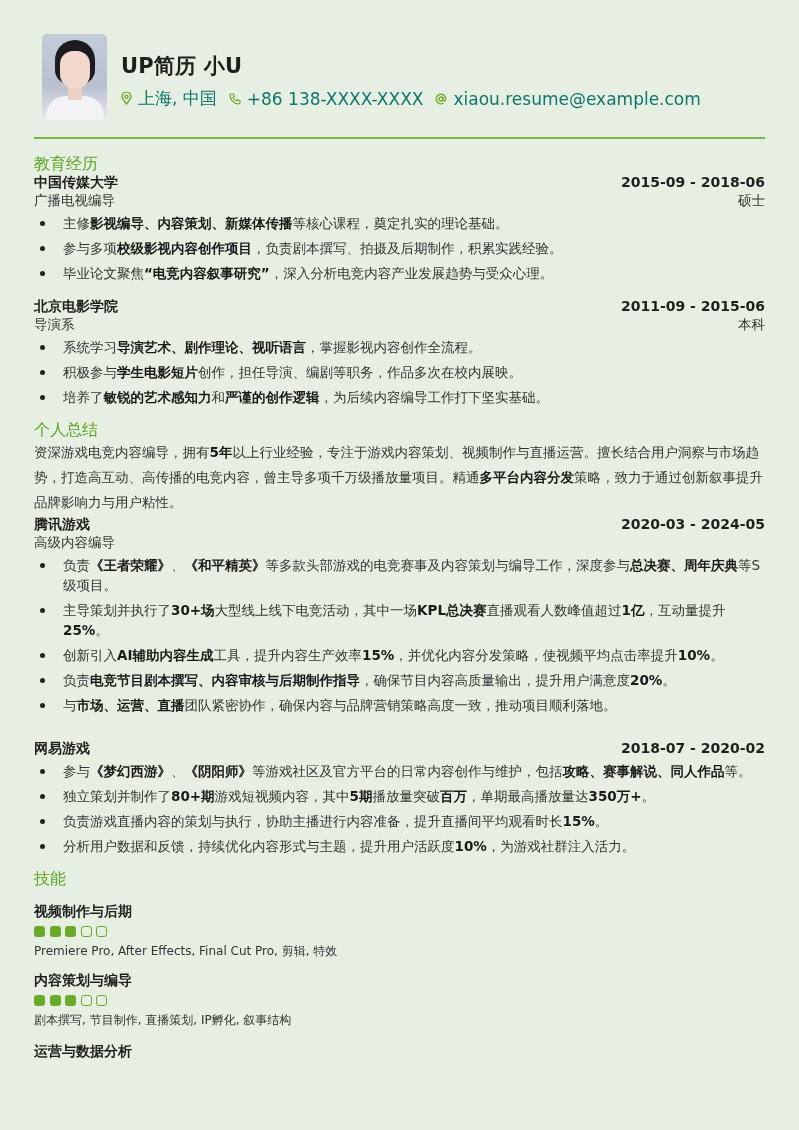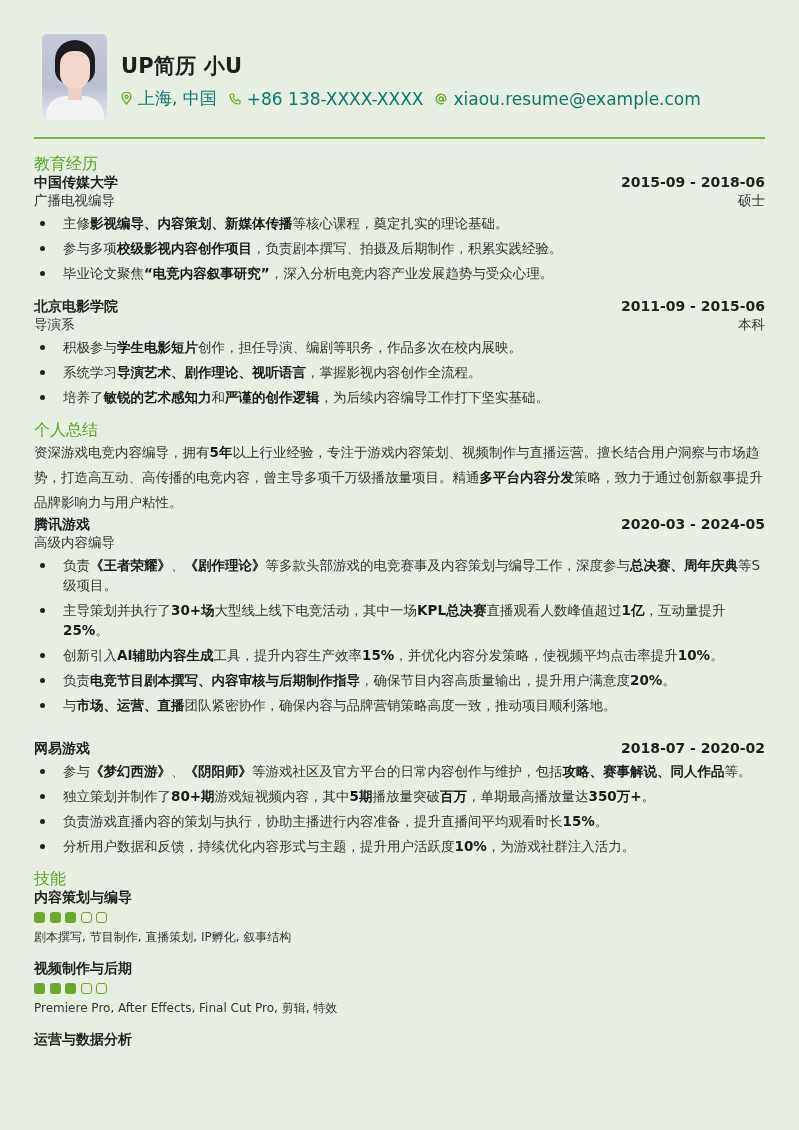--- a/index.html
+++ b/index.html
@@ -111,40 +111,40 @@
   <div class="entry" style="margin-top:14px">
     <div class="entry-row">
       <span class="entry-title">北京电影学院</span>
       <span class="entry-date">2011-09 - 2015-06</span>
     </div>
     <div class="entry-row">
       <span class="entry-sub">导演系</span>
       <span class="entry-sub">本科</span>
     </div>
     <ul class="bullets">
+        <li>系统学习<b>导演艺术、剧作理论、视听语言</b>，掌握影视内容创作全流程。</li>
         <li>积极参与<b>学生电影短片</b>创作，担任导演、编剧等职务，作品多次在校内展映。</li>
-        <li>系统学习<b>导演艺术、剧作理论、视听语言</b>，掌握影视内容创作全流程。</li>
         <li>培养了<b>敏锐的艺术感知力</b>和<b>严谨的创作逻辑</b>，为后续内容编导工作打下坚实基础。</li>
       </ul>
   </div>
 
   <div class="section-title">个人总结</div>
   <div class="summary">资深游戏电竞内容编导，拥有<b>5年</b>以上行业经验，专注于游戏内容策划、视频制作与直播运营。擅长结合用户洞察与市场趋势，打造高互动、高传播的电竞内容，曾主导多项千万级播放量项目。精通<b>多平台内容分发</b>策略，致力于通过创新叙事提升品牌影响力与用户粘性。</div>
 
 
   <div class="entry">
     <div class="entry-row">
       <span class="entry-title">腾讯游戏</span>
       <span class="entry-date">2020-03 - 2024-05</span>
     </div>
     <div class="entry-row">
       <span class="entry-sub">高级内容编导</span>
     </div>
     <ul class="bullets">
-        <li>负责<b>《王者荣耀》</b>、<b>《剧作理论》</b>等多款头部游戏的电竞赛事及内容策划与编导工作，深度参与<b>总决赛、周年庆典</b>等S级项目。</li>
+        <li>负责<b>《王者荣耀》</b>、<b>《和平精英》</b>等多款头部游戏的电竞赛事及内容策划与编导工作，深度参与<b>总决赛、周年庆典</b>等S级项目。</li>
         <li>主导策划并执行了<b>30+场</b>大型线上线下电竞活动，其中一场<b>KPL总决赛</b>直播观看人数峰值超过<b>1亿</b>，互动量提升<b>25%</b>。</li>
         <li>创新引入<b>AI辅助内容生成</b>工具，提升内容生产效率<b>15%</b>，并优化内容分发策略，使视频平均点击率提升<b>10%</b>。</li>
         <li>负责<b>电竞节目剧本撰写、内容审核与后期制作指导</b>，确保节目内容高质量输出，提升用户满意度<b>20%</b>。</li>
         <li>与<b>市场、运营、直播</b>团队紧密协作，确保内容与品牌营销策略高度一致，推动项目顺利落地。</li>
       </ul>
   </div>
 
   <div class="entry" style="margin-top:24px">
     <div class="entry-row">
       <span class="entry-title">网易游戏</span>
@@ -153,41 +153,41 @@
     <ul class="bullets">
         <li>参与<b>《梦幻西游》</b>、<b>《阴阳师》</b>等游戏社区及官方平台的日常内容创作与维护，包括<b>攻略、赛事解说、同人作品</b>等。</li>
         <li>独立策划并制作了<b>80+期</b>游戏短视频内容，其中<b>5期</b>播放量突破<b>百万</b>，单期最高播放量达<b>350万+</b>。</li>
         <li>负责游戏直播内容的策划与执行，协助主播进行内容准备，提升直播间平均观看时长<b>15%</b>。</li>
         <li>分析用户数据和反馈，持续优化内容形式与主题，提升用户活跃度<b>10%</b>，为游戏社群注入活力。</li>
       </ul>
   </div>
 
   <div class="section-title" style="margin-top:14px">技能</div>
 
+  <div class="skill" style="margin-top:14px">
+    <div class="skill-name">视频制作与后期</div>
+    <div class="dots">
+        <span class="dot on"></span>
+        <span class="dot on"></span>
+        <span class="dot on"></span>
+        <span class="dot off"></span>
+        <span class="dot off"></span>
+      </div>
+    <div class="skill-tags">Premiere Pro, After Effects, Final Cut Pro, 剪辑, 特效</div>
+  </div>
+
   <div class="skill">
     <div class="skill-name">内容策划与编导</div>
     <div class="dots">
         <span class="dot on"></span>
         <span class="dot on"></span>
         <span class="dot on"></span>
         <span class="dot off"></span>
         <span class="dot off"></span>
       </div>
     <div class="skill-tags">剧本撰写, 节目制作, 直播策划, IP孵化, 叙事结构</div>
   </div>
 
   <div class="skill" style="margin-top:14px">
-    <div class="skill-name">视频制作与后期</div>
-    <div class="dots">
-        <span class="dot on"></span>
-        <span class="dot on"></span>
-        <span class="dot on"></span>
-        <span class="dot off"></span>
-        <span class="dot off"></span>
-      </div>
-    <div class="skill-tags">Premiere Pro, After Effects, Final Cut Pro, 剪辑, 特效</div>
-  </div>
-
-  <div class="skill" style="margin-top:14px">
     <div class="skill-name">运营与数据分析</div>
   </div>
 
 </div>
 
 </body></html>

